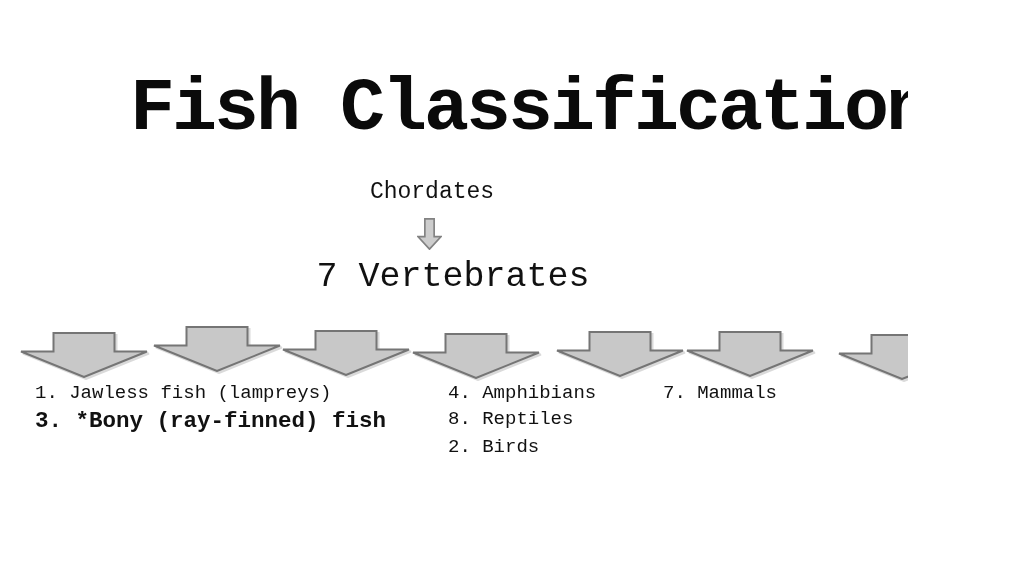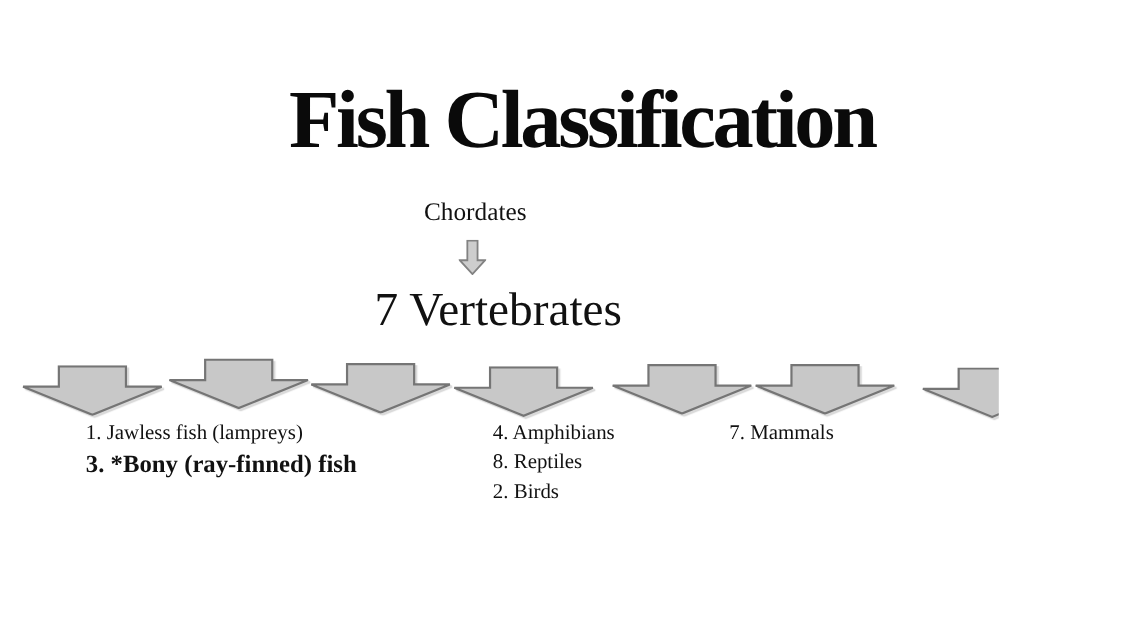--- a/index.html
+++ b/index.html
@@ -6,21 +6,21 @@
     margin: 0;
     padding: 0;
     background: #ffffff;
   }
   .slide {
     position: relative;
     width: 908px;
     height: 576px;
     background: #ffffff;
     overflow: hidden;
-    font-family: Liberation Serif, serif;
+    font-family: Liberation Mono, monospace;
     color: #111111;
   }
   .slide-title {
     position: absolute;
     top: 72px;
     left: 529px;
     transform: translateX(-50%);
     font-size: 75px;
     font-weight: bold;
     letter-spacing: -3px;
@@ -35,21 +35,21 @@
     transform: translateX(-50%);
     font-size: 23px;
     white-space: nowrap;
     line-height: 1;
   }
   .vertebrates-label {
     position: absolute;
     top: 260px;
     left: 453px;
     transform: translateX(-50%);
-    font-size: 43px;
+    font-size: 35px;
     white-space: nowrap;
     line-height: 1;
   }
   .small-arrow {
     position: absolute;
     top: 218px;
     left: 417px;
     width: 25px;
     height: 32px;
   }
@@ -65,21 +65,21 @@
   .arrow-4 { left: 412px; top: 333px; }
   .arrow-5 { left: 556px; top: 331px; }
   .arrow-6 { left: 686px; top: 331px; }
   .arrow-7 { left: 838px; top: 334px; }
   .group-list {
     position: absolute;
     font-size: 19px;
     line-height: 25.5px;
     white-space: nowrap;
   }
-  .group-left   { left: 35px;  top: 381px; margin-left: 43px; }
+  .group-left   { left: 35px;  top: 381px; }
   .group-middle { left: 448px; top: 381px; }
   .group-right  { left: 663px; top: 381px; }
   .group-left .emphasized {
     font-weight: bold;
     font-size: 22.5px;
     line-height: 29px;
     text-align: center;
   }
   .group-middle .spaced-line {
     margin-top: 3px;

